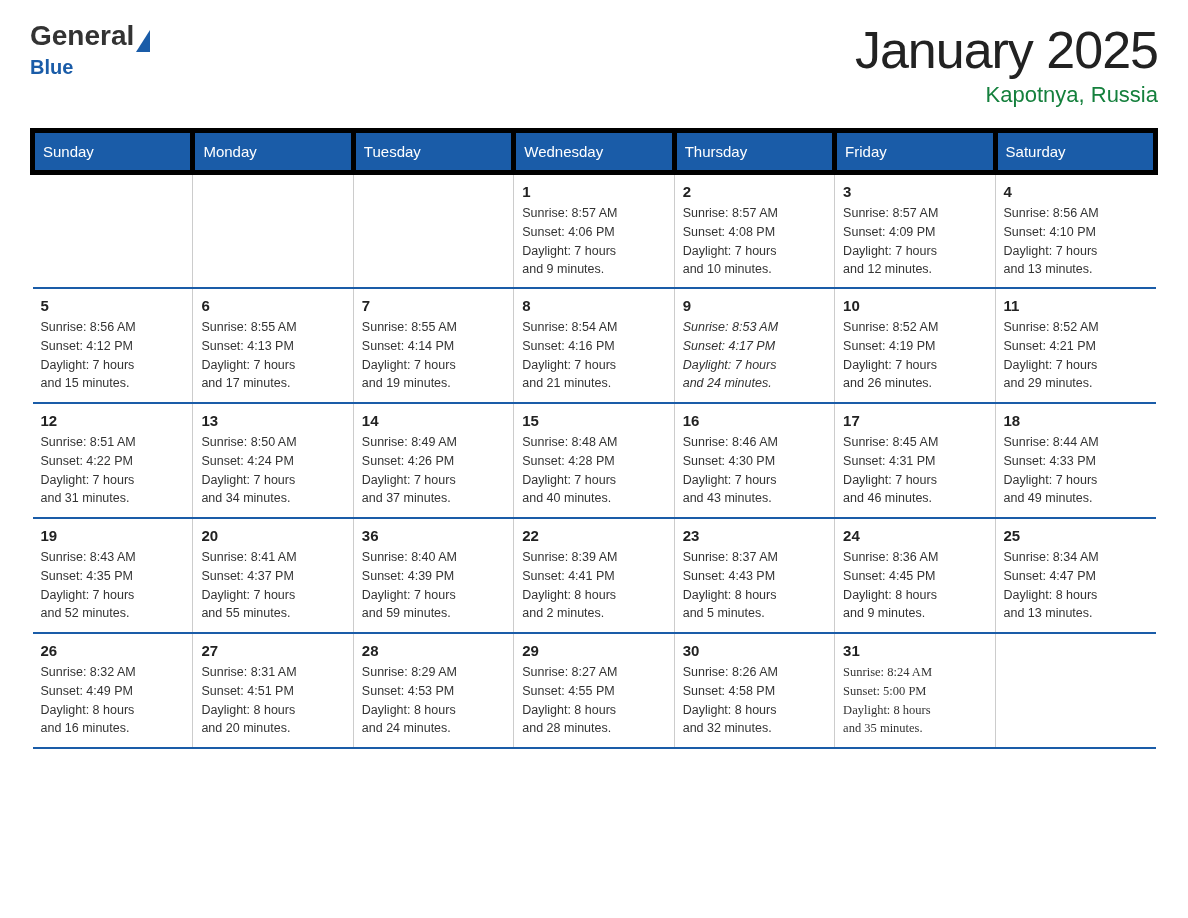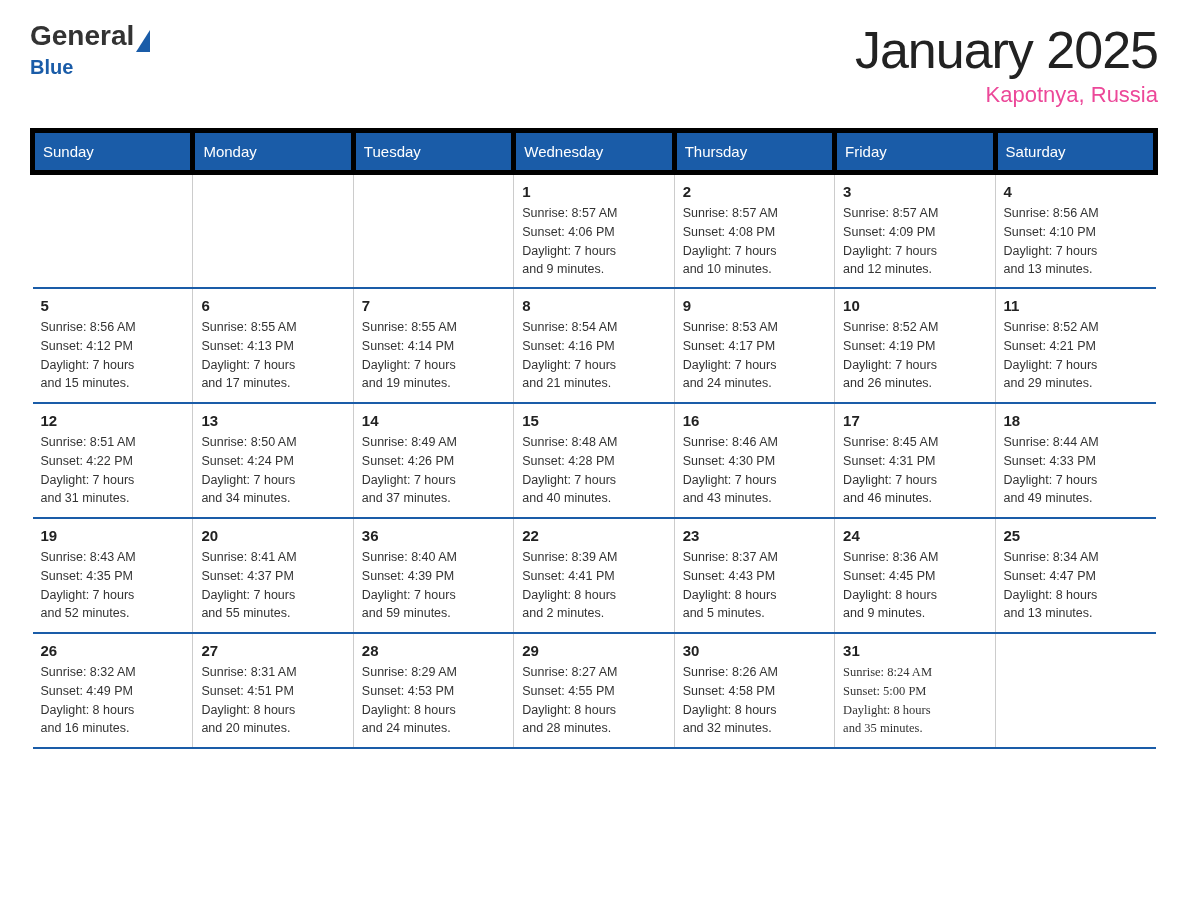--- a/index.html
+++ b/index.html
@@ -50,21 +50,21 @@
       margin-left: 40px;
     }
     .calendar-title {
       font-size: 52px;
       font-weight: normal;
       color: #222;
       letter-spacing: -1px;
     }
     .calendar-subtitle {
       font-size: 22px;
-      color: #ec4899;
+      color: #15803d;
       margin-top: 2px;
     }
     .calendar {
       width: 100%;
       border-collapse: collapse;
       table-layout: fixed;
     }
     .calendar thead tr {
       background-color: #1a5ca8;
     }
@@ -193,21 +193,21 @@
         </td>
         <td>
           <span class="day-number">8</span>
           <div class="day-info" style="white-space: pre-line;">Sunrise: 8:54 AM
 Sunset: 4:16 PM
 Daylight: 7 hours
 and 21 minutes.</div>
         </td>
         <td>
           <span class="day-number">9</span>
-          <div class="day-info" style="white-space: pre-line;">Sunrise: 8:53 AM
+          <div class="day-info" style="white-space: pre-line; font-style: italic;">Sunrise: 8:53 AM
 Sunset: 4:17 PM
 Daylight: 7 hours
 and 24 minutes.</div>
         </td>
         <td>
           <span class="day-number">10</span>
           <div class="day-info" style="white-space: pre-line;">Sunrise: 8:52 AM
 Sunset: 4:19 PM
 Daylight: 7 hours
 and 26 minutes.</div>

